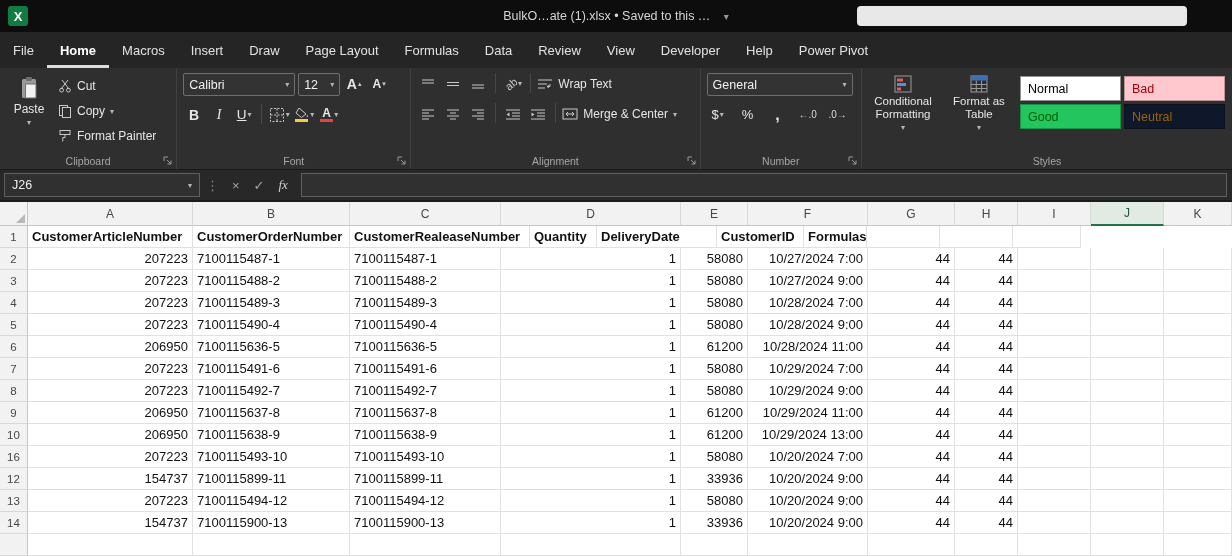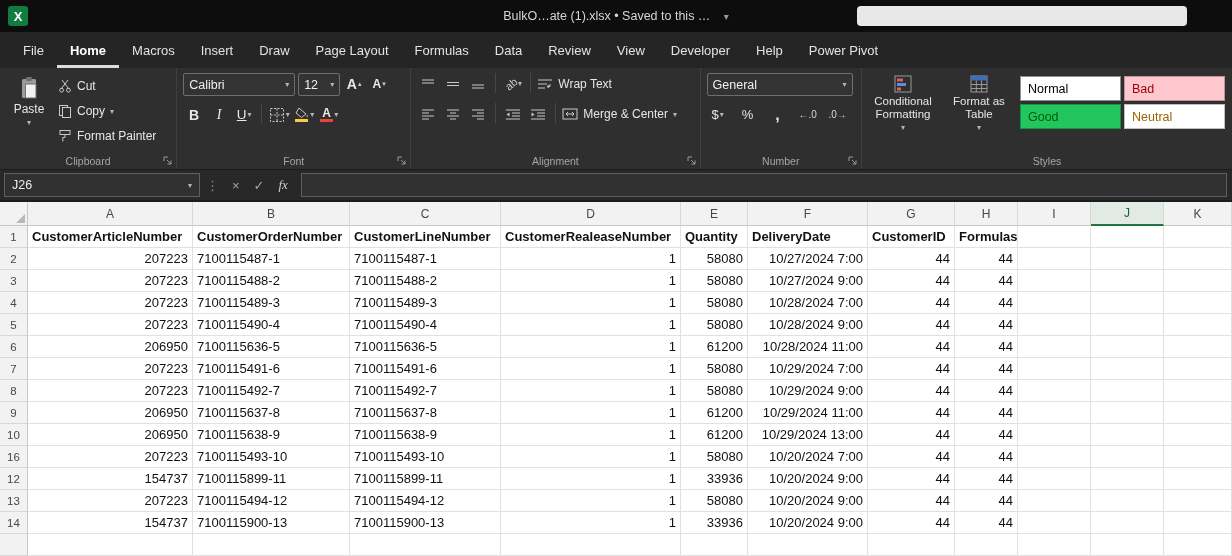--- a/index.html
+++ b/index.html
@@ -10,21 +10,21 @@
   
   .titlebar { height:32px; background:#0d0d0d; position:relative; display:flex; align-items:center; flex:0 0 auto; }
   .logo { width:20px; height:20px; margin-left:8px; background:#107C41; color:#fff; border-radius:3px;
     font-size:13px; font-weight:bold; display:flex; align-items:center; justify-content:center; }
   .title { position:absolute; left:0; right:0; text-align:center; color:#d6d6d6; font-size:12.5px; pointer-events:none; }
   .title .chev { margin-left:10px; color:#9a9a9a; font-size:10px; }
   .searchbox { position:absolute; right:45px; top:6px; width:330px; height:20px; background:#f4f4f4;
     border-radius:4px; opacity:.95; }
 
   
-  .tabbar { height:36px; background:#252525; display:flex; align-items:stretch; padding-left:10px; flex:0 0 auto; }
+  .tabbar { height:36px; background:#252525; display:flex; align-items:stretch; flex:0 0 auto; }
   .tabs { display:flex; align-items:stretch; }
   .rtab { color:#e2e2e2; font-size:13px; padding:0 13px; display:flex; align-items:center; cursor:default; }
   .rtab.active { color:#ffffff; font-weight:bold; box-shadow:inset 0 -3px 0 #dcdcdc; }
 
   
   .ribbon { height:102px; background:#2f2f2f; display:flex; border-bottom:1px solid #1a1a1a; flex:0 0 auto; }
   .rgroup { position:relative; border-right:1px solid #404040; padding:5px 6px 17px 6px; display:flex; gap:6px; }
   .glabel { position:absolute; left:0; right:0; bottom:2px; text-align:center; font-size:10.5px; color:#a6a6a6; }
   .launcher { position:absolute; right:4px; bottom:4px; }
   .gcol { display:flex; flex-direction:column; justify-content:flex-start; gap:8px; }
@@ -355,21 +355,21 @@
           <rect x="1" y="1" width="16" height="4.5" fill="#3D6FB4"></rect>
           <path d="M1 9.5 H17 M1 13.5 H17 M6.3 5.5 V17 M11.6 5.5 V17" stroke="#9a9a9a"></path>
         </svg>
         <span class="blabel">Format as Table</span>
         <span class="chev">▾</span>
       </div>
       <div class="gallery">
           <div class="style-cell sel" style="background: rgb(255, 255, 255); color: rgb(0, 0, 0);">Normal</div>
           <div class="style-cell" style="background: rgb(255, 199, 206); color: rgb(156, 0, 6);">Bad</div>
           <div class="style-cell" style="background: #22c55e; color: rgb(0, 97, 0);">Good</div>
-          <div class="style-cell" style="background: #ffffff; color: rgb(156, 101, 0); text-align: right;">Neutral</div>
+          <div class="style-cell" style="background: #0f172a; color: rgb(156, 101, 0); text-align: right;">Neutral</div>
         </div>
       <span class="glabel">Styles</span>
     </div>
   </div>
 
   <div class="formulabar">
     <div class="namebox">
       <span>J26</span>
       <span class="chev">▾</span>
     </div>
@@ -397,21 +397,20 @@
           <div class="colh" style="width: 73px;">I</div>
           <div class="colh activecol" style="width: 73px;">J</div>
           <div class="colh" style="width: 68px;">K</div>
         </div>
     </div>
     <div>
         <div class="srow">
           <div class="rowh">1</div>
           <div class="cell" style="width: 165px; justify-content: flex-start; font-weight: bold;">CustomerArticleNumber</div>
           <div class="cell" style="width: 157px; justify-content: flex-start; font-weight: bold;">CustomerOrderNumber</div>
-          <div class="cell" style="width: 151px; justify-content: flex-start; font-weight: bold;">CustomerLineNumber</div>
           <div class="cell" style="width: 180px; justify-content: flex-start; font-weight: bold;">CustomerRealeaseNumber</div>
           <div class="cell" style="width: 67px; justify-content: flex-start; font-weight: bold;">Quantity</div>
           <div class="cell" style="width: 120px; justify-content: flex-start; font-weight: bold;">DeliveryDate</div>
           <div class="cell" style="width: 87px; justify-content: flex-start; font-weight: bold;">CustomerID</div>
           <div class="cell" style="width: 63px; justify-content: flex-start; font-weight: bold;">Formulas</div>
           <div class="cell" style="width: 73px; justify-content: flex-start; font-weight: bold;"></div>
           <div class="cell" style="width: 73px; justify-content: flex-start; font-weight: bold;"></div>
           <div class="cell" style="width: 68px; justify-content: flex-start; font-weight: bold;"></div>
         </div>
         <div class="srow">

